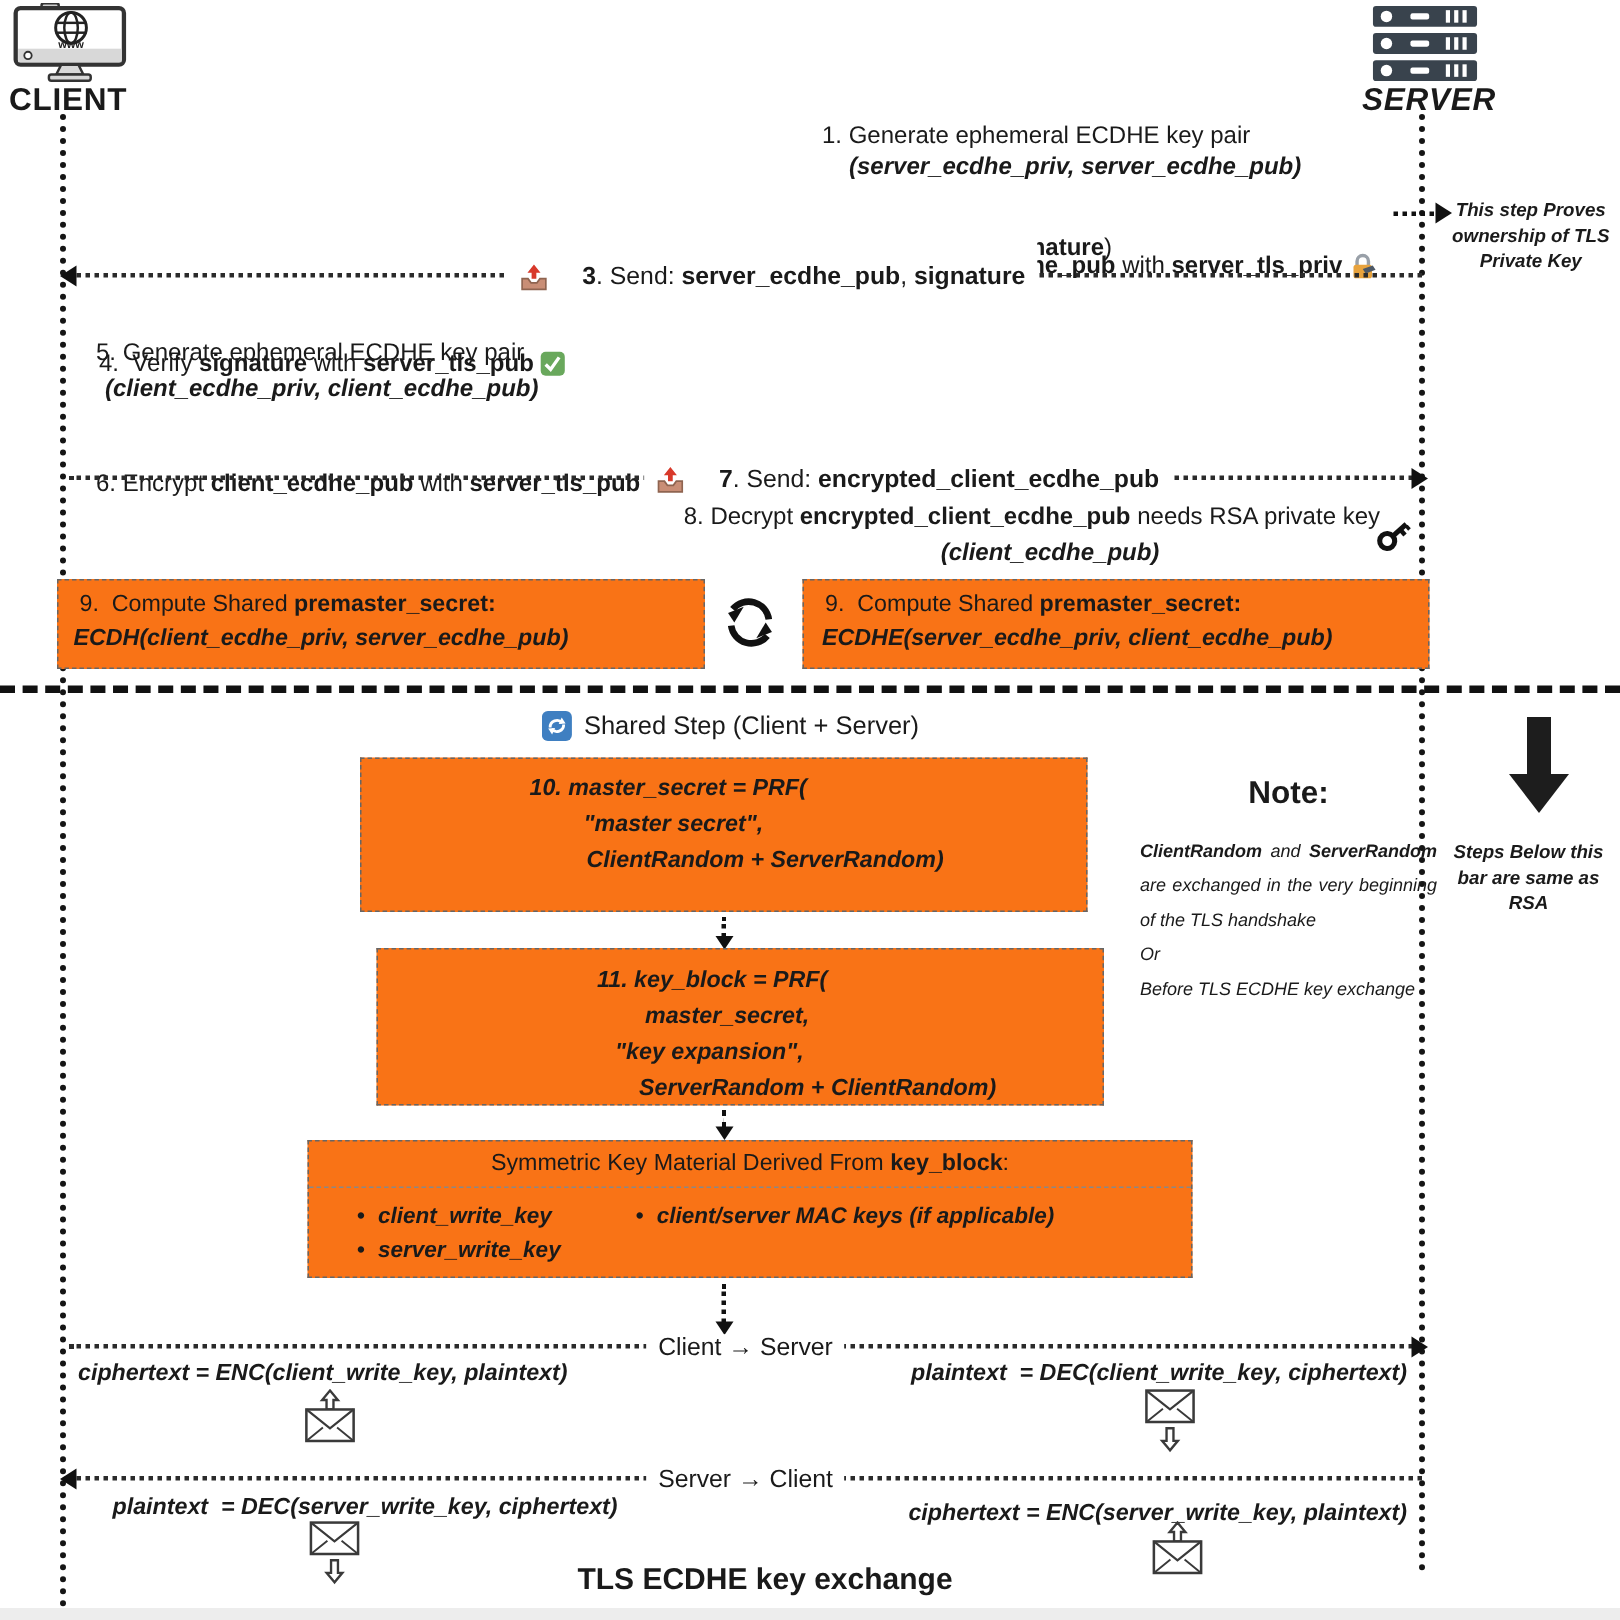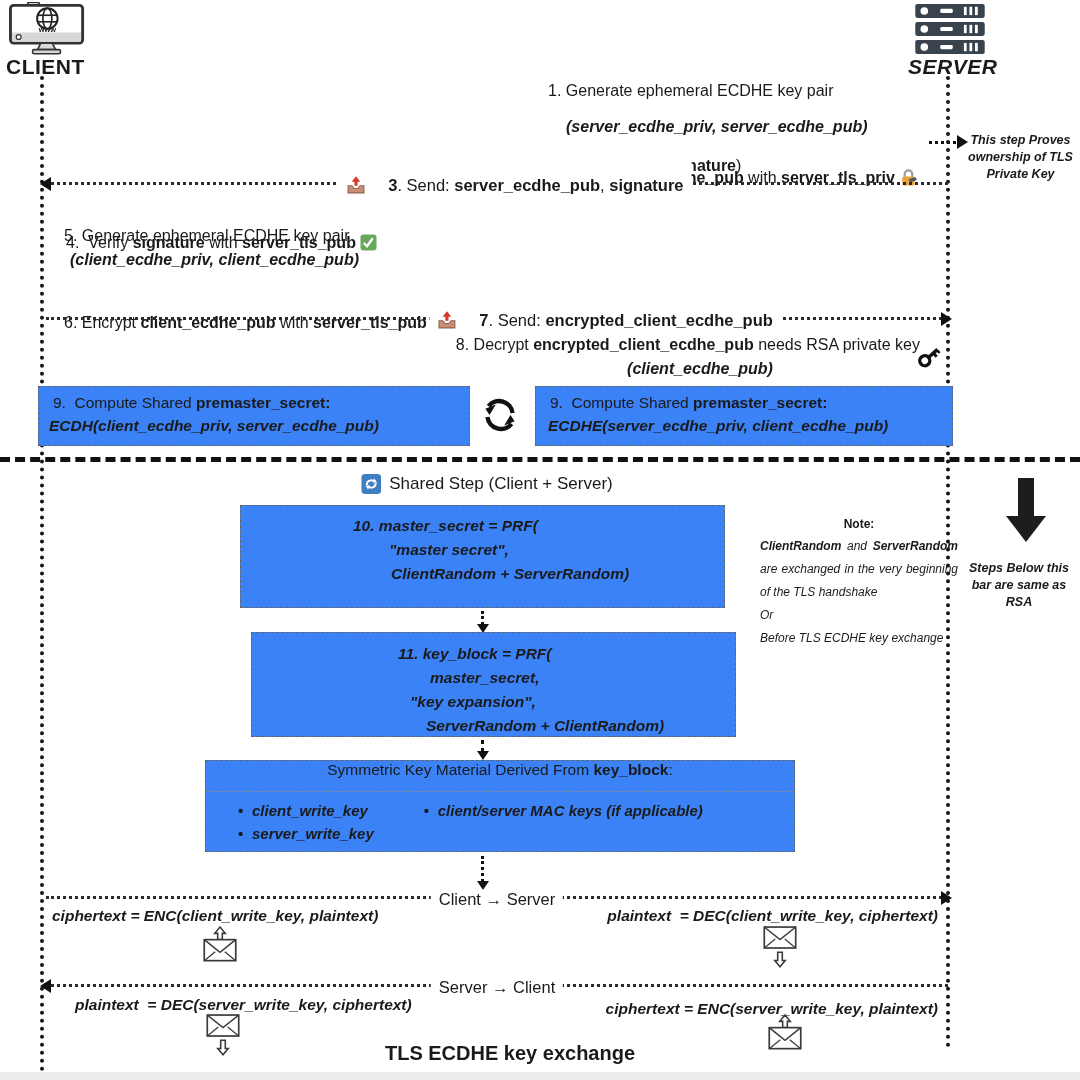--- a/index.html
+++ b/index.html
@@ -15,21 +15,21 @@
   .msgline{position:absolute;left:46px;width:902px;height:0;border-top:3px dotted #2b2b2b;}
   .msglabel{position:absolute;top:0;transform:translate(-50%,-50%);background:#fff;padding:0 8px;
             display:flex;align-items:center;font-size:16.5px;white-space:pre;}
   .tri-right{position:absolute;width:0;height:0;border-left:11px solid #111;
              border-top:7px solid transparent;border-bottom:7px solid transparent;}
   .tri-left{position:absolute;width:0;height:0;border-right:11px solid #111;
             border-top:7px solid transparent;border-bottom:7px solid transparent;}
   .tri-down{position:absolute;width:0;height:0;border-top:9px solid #111;
             border-left:6px solid transparent;border-right:6px solid transparent;}
   .vdots{position:absolute;width:0;border-left:3.5px dotted #111;}
-  .dashbox{position:absolute;border:1.6px dashed #666;background:#3b82f6;}
+  .dashbox{position:absolute;border:1.6px dashed #666;background:#f97316;}
   .codeline{font-size:15.5px;font-weight:bold;font-style:italic;line-height:24px;white-space:pre;}
   .divider{position:absolute;left:0;width:1080px;height:0;border-top:5px dashed #111;}
   .actor-label{position:absolute;font-size:21px;font-weight:bold;letter-spacing:.5px;}
   .sidenote{position:absolute;font-size:12.5px;font-weight:bold;font-style:italic;
             text-align:center;line-height:17px;}
   .bullet{position:relative;padding-left:16px;font-size:15px;font-weight:bold;font-style:italic;
           line-height:23px;white-space:pre;}
   .bullet::before{content:"•";position:absolute;left:2px;font-style:normal;}
   svg{display:block;}
   .inline-ic{display:inline-block;vertical-align:middle;margin-left:4px;}
@@ -85,21 +85,21 @@
           <rect x="78" y="4" width="4" height="12" fill="#fff"></rect>
           <rect x="86" y="4" width="4" height="12" fill="#fff"></rect>
       </g>
     </svg>
   </div>
   <div class="actor-label" style="left:908px;top:55px;font-style:italic;">SERVER</div>
 
   <div class="step" style="left:548px;top:82px;">
     <span class="t">1. Generate ephemeral ECDHE key pair</span>
   </div>
-  <div class="step bi" style="left:566px;top:118px;">
+  <div class="step bi" style="left:566px;top:103px;">
     <span class="t">(server_ecdhe_priv, server_ecdhe_pub)</span>
   </div>
 
   <div class="step" style="left:548px;top:132px;">
     <span class="t">2. Sign </span><span class="t bd">server_ecdhe_pub</span><span class="t"> with </span><span class="t bd">server_tls_priv</span>
     <span class="inline-ic">
       <svg width="19" height="19" viewBox="0 0 20 20">
         <path d="M6 10 V6.5 a4 4 0 0 1 8 0 V10" fill="none" stroke="#99a0a8" stroke-width="2.4"></path>
         <rect x="3.5" y="9" width="13" height="9.5" rx="1.8" fill="#E8A33D"></rect>
         <polygon points="10,12 17,9.5 19,12.5 12,15" fill="#4C5866"></polygon>
@@ -225,21 +225,21 @@
     <span class="t">Shared Step (Client + Server)</span>
   </div>
 
   <div class="dashbox" style="left:240px;top:505px;width:485px;height:103px;padding-top:8px;box-sizing:border-box;">
     <div class="codeline" style="padding-left:112px;">10. master_secret = PRF(</div>
     <div class="codeline" style="padding-left:148px;">"master secret",</div>
     <div class="codeline" style="padding-left:150px;">ClientRandom + ServerRandom)</div>
   </div>
 
   <div class="abs" style="left:760px;top:517px;width:198px;">
-    <div class="bd" style="font-size:12px;text-align:center;margin-bottom:4px;">Note:</div>
+    <div class="bd" style="font-size:21px;text-align:center;margin-bottom:15px;">Note:</div>
     <div class="it" style="font-size:12px;line-height:23px;text-align:justify;">
       <span class="bi">ClientRandom</span><span> and </span><span class="bi">ServerRandom</span><span> are exchanged in the very beginning of the TLS handshake</span><br>
       <span>Or</span><br>
       <span>Before TLS ECDHE key exchange</span>
     </div>
   </div>
 
   <div class="abs" style="left:1004px;top:478px;">
     <svg width="44" height="70" viewBox="0 0 44 70">
       <rect x="14" y="0" width="16" height="38" fill="#1d1d1d"></rect>
@@ -255,21 +255,21 @@
     <div class="codeline" style="padding-left:146px;">11. key_block = PRF(</div>
     <div class="codeline" style="padding-left:178px;">master_secret,</div>
     <div class="codeline" style="padding-left:158px;">"key expansion",</div>
     <div class="codeline" style="padding-left:174px;">ServerRandom + ClientRandom)</div>
   </div>
 
   <div class="vdots" style="left:481px;top:740px;height:12px;"></div>
   <span class="tri-down" style="left:477px;top:751px;"></span>
 
   <div class="dashbox" style="left:205px;top:760px;width:590px;height:92px;box-sizing:border-box;">
-    <div style="height:30px;display:flex;justify-content:center;font-size:15.5px;border-bottom:1.4px dashed #888;white-space:pre;">
+    <div style="height:30px;display:flex;align-items:center;justify-content:center;font-size:15.5px;border-bottom:1.4px dashed #888;white-space:pre;">
       <span class="t">Symmetric Key Material Derived From </span><span class="t bd">key_block</span><span class="t">:</span>
     </div>
     <div style="display:flex;padding:7px 0 0 30px;gap:48px;">
       <div>
         <div class="bullet">client_write_key</div>
         <div class="bullet">server_write_key</div>
       </div>
       <div>
         <div class="bullet">client/server MAC keys (if applicable)</div>
       </div>

